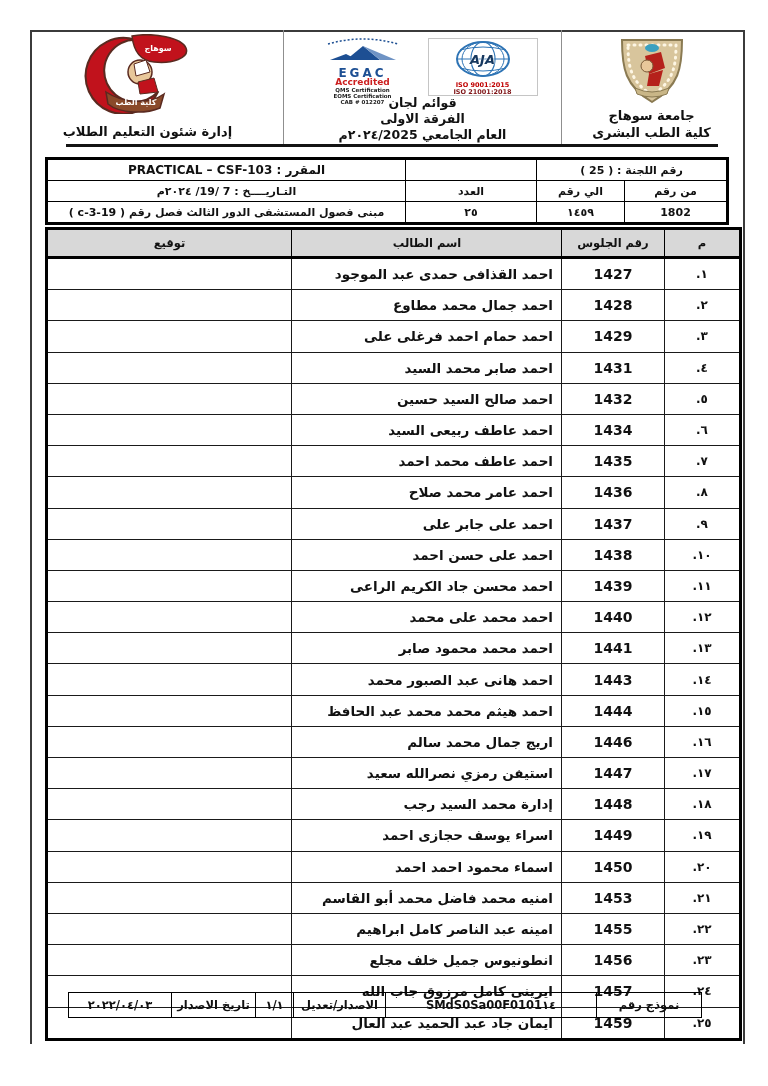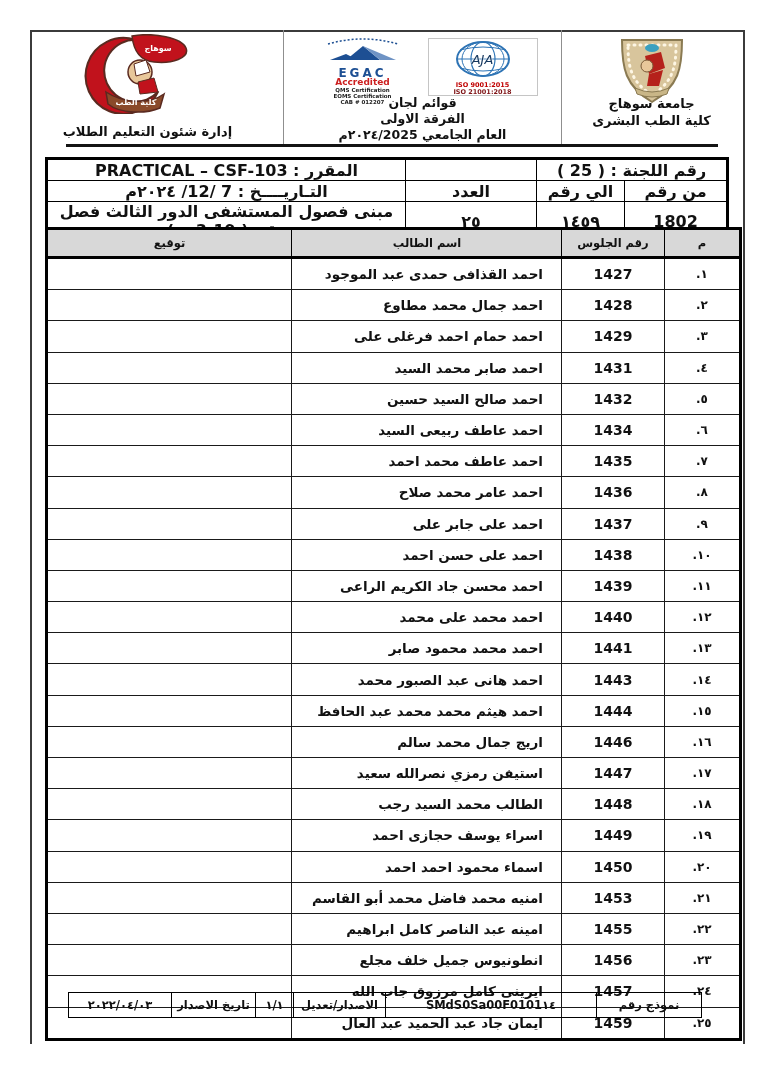--- a/index.html
+++ b/index.html
@@ -15,48 +15,48 @@
   #dept-label{position:absolute;left:0;right:20px;bottom:6px;text-align:center;
               font-weight:bold;font-size:13px;direction:rtl;margin-top:28px;}
   #crescent-wrap{position:absolute;left:22px;top:4px;}
   
   #logos-row{position:absolute;left:0;top:8px;width:100%;height:58px;display:flex;justify-content:center;gap:10px;}
   .logo-box{width:110px;height:58px;position:relative;text-align:center;}
   #egac-name{font-size:12px;font-weight:bold;letter-spacing:3px;color:#1d4f93;line-height:10px;}
   #egac-accredited{font-size:9px;font-weight:bold;color:#cc2020;line-height:9px;}
   .egac-small{font-size:5.5px;font-weight:bold;color:#222;line-height:6px;}
   #aja-box{border:1px solid #c5c5c5;box-sizing:border-box;padding-top:1px;}
-  #aja-name{position:absolute;left:0;width:100%;top:13px;font-size:13px;font-weight:normal;font-style:italic;
+  #aja-name{position:absolute;left:0;width:100%;top:13px;font-size:13px;font-weight:bold;font-style:italic;
             color:#16385f;text-shadow:0 0 2px #fff,0 0 2px #fff;}
   .iso-line{font-size:6.5px;font-weight:bold;line-height:7px;}
   #iso1{color:#c00000;}
   #iso2{color:#7f1416;}
   #center-titles{position:absolute;left:0;bottom:2px;width:100%;text-align:center;direction:rtl;
                  font-weight:bold;font-size:12.5px;line-height:16px;}
   
   #shield-wrap{position:absolute;left:0;width:100%;top:4px;text-align:center;}
-  #univ-lines{position:absolute;left:0;bottom:16px;width:100%;text-align:center;direction:rtl;
+  #univ-lines{position:absolute;left:0;bottom:4px;width:100%;text-align:center;direction:rtl;
               font-weight:bold;font-size:13px;line-height:17px;}
   #header-rule{position:absolute;left:66px;top:144px;width:652px;height:3px;background:#141414;}
   
   #info-table{position:absolute;left:45px;top:157px;width:681px;border-collapse:collapse;
               table-layout:fixed;direction:rtl;}
   #info-table td{border:1px solid #000;height:20px;text-align:center;vertical-align:middle;
-                 font-weight:bold;font-size:16px;padding:0 2px;}
+                 font-weight:bold;font-size:11px;padding:0 2px;}
   #info-table{border:3px solid #000;}
-  #info-table .latin{font-size:16px;}
+  #info-table .latin{font-size:12px;}
   
   #main-table{position:absolute;left:45px;top:227px;width:681px;border-collapse:collapse;
               table-layout:fixed;direction:rtl;border:3px solid #000;}
   #main-table th{background:#d8d8d8;border:1px solid #000;border-bottom:3px solid #000;
                  height:24px;font-size:11.5px;font-weight:bold;}
   #main-table td{border:1px solid #1a1a1a;height:28.2px;vertical-align:middle;font-weight:bold;}
   .c-num{width:72px;text-align:center;font-size:12px;}
   .c-seat{width:100px;text-align:center;font-size:14px;}
-  .c-name{width:268px;text-align:right;padding-right:18px;font-size:13.5px;}
+  .c-name{width:268px;text-align:right;padding-right:8px;font-size:13.5px;}
   .c-sig{width:241px;margin-left:39px;}
   
   #footer-table{position:absolute;left:68px;top:992px;width:633px;border-collapse:collapse;
                 table-layout:fixed;direction:rtl;}
   #footer-table td{border:1px solid #000;height:24px;text-align:center;vertical-align:middle;
                    font-weight:bold;font-size:11.5px;padding:0 2px;}
 </style>
 </head>
 <body>
 
@@ -145,21 +145,21 @@
     <tbody>
         <tr>
       <td colspan="2">رقم اللجنة : ( 25 )</td>
       <td></td>
       <td class="latin">المقرر :  PRACTICAL – CSF-103</td>
     </tr>
     <tr>
       <td>من رقم</td>
       <td>الي رقم</td>
       <td>العدد</td>
-      <td>التـاريــــخ :  7 /12/ ٢٠٢٤م</td>
+      <td>التـاريــــخ :  7 /19/ ٢٠٢٤م</td>
     </tr>
     <tr>
       <td>1802</td>
       <td>١٤٥٩</td>
       <td>٢٥</td>
       <td>مبنى فصول المستشفى الدور الثالث فصل رقم ( ‎c-3-19‎ )</td>
     </tr>
   </tbody>
     </table>
 
@@ -271,21 +271,21 @@
         </tr>
         <tr>
           <td class="c-num">١٧.</td>
           <td class="c-seat">1447</td>
           <td class="c-name">استيفن رمزي نصرالله سعيد</td>
           <td class="c-sig"></td>
         </tr>
         <tr>
           <td class="c-num">١٨.</td>
           <td class="c-seat">1448</td>
-          <td class="c-name">الطالب محمد السيد رجب</td>
+          <td class="c-name">إدارة محمد السيد رجب</td>
           <td class="c-sig"></td>
         </tr>
         <tr>
           <td class="c-num">١٩.</td>
           <td class="c-seat">1449</td>
           <td class="c-name">اسراء يوسف حجازى احمد</td>
           <td class="c-sig"></td>
         </tr>
         <tr>
           <td class="c-num">٢٠.</td>

